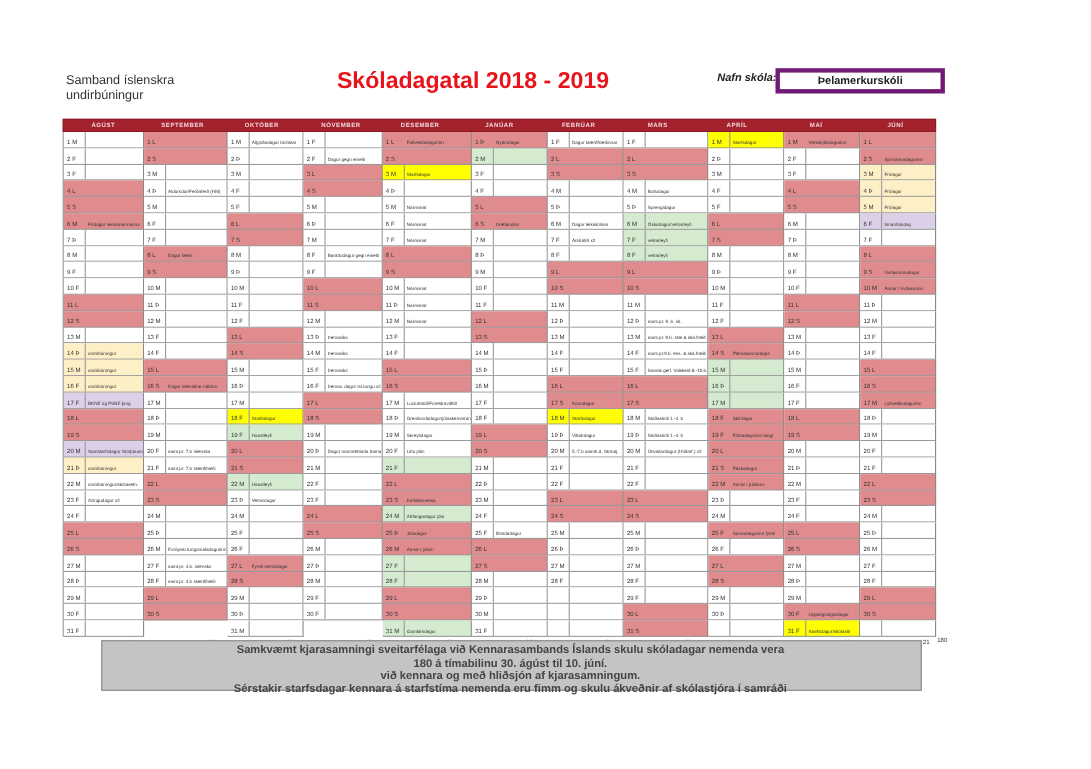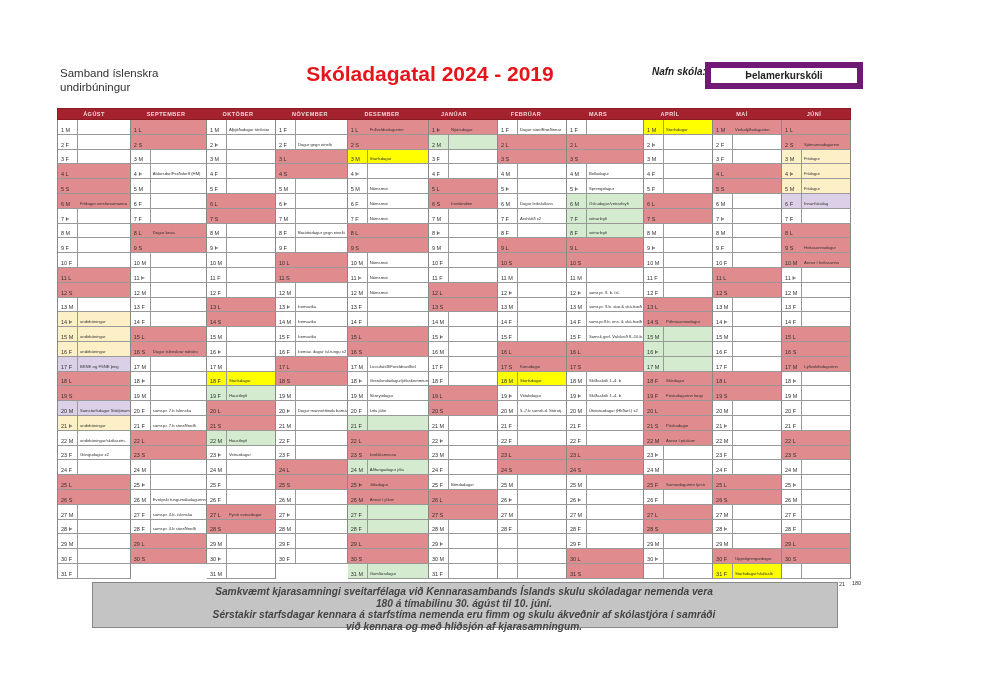--- a/index.html
+++ b/index.html
@@ -1,49 +1,49 @@
 <!DOCTYPE html>
 <html><head>
 <meta charset="utf-8">
 <style>
   html,body{margin:0;padding:0;background:#fff;}
   body{width:992px;height:699px;position:relative;overflow:hidden;font-family:"Liberation Sans",sans-serif;color:#222;}
   .org{position:absolute;left:60px;top:66px;width:140px;text-align:left;font-size:11.5px;line-height:14px;color:#333;}
   .title{position:absolute;left:280px;top:62px;width:300px;text-align:center;font-size:21px;font-weight:bold;color:#e8141b;}
   .school-label{position:absolute;left:652px;top:66px;font-size:10px;font-weight:bold;color:#222;font-style:italic;}
-  .school-box{position:absolute;left:705px;top:62px;width:146px;height:15px;border:6px solid #701a75;font-size:10px;font-weight:bold;text-align:center;line-height:15px;color:#222;}
+  .school-box{position:absolute;left:705px;top:62px;width:146px;height:15px;border:4px solid #701a75;font-size:10px;font-weight:bold;text-align:center;line-height:15px;color:#222;}
   .grid{position:absolute;left:57px;top:108px;width:794px;}
   .hdr{display:flex;height:10px;background:#a3222e;border:1px solid #8d1b26;}
   .hdr div{flex:1;color:#f3d7d9;font-size:5.5px;font-weight:bold;text-align:center;line-height:10px;letter-spacing:0.5px;}
   .body{display:flex;border-left:1px solid #888;}
   .col{flex:1;display:flex;flex-direction:column;}
   .cell{height:14.8px;box-sizing:border-box;border-right:1px solid #888;border-bottom:1px solid #999;display:flex;align-items:flex-end;position:relative;background:#fff;}
   .cell .d{width:20px;flex:none;font-size:5.5px;color:#333;padding-left:3px;box-sizing:border-box;padding-bottom:1px;white-space:nowrap;border-right:1px solid #999;height:100%;display:flex;align-items:flex-end;}
   .cell .n{font-size:4.2px;color:#333;padding-left:2px;padding-bottom:2px;white-space:nowrap;overflow:hidden;}
   .cell.red{background:#e08b8d;}
   .cell.red .d{border-right-color:transparent;}
   .cell.yellow{background:#ffff00;}
   .cell.green{background:#d4ebcf;}
   .cell.cream{background:#fdf0c6;}
   .cell.lav{background:#dbd0e8;}
   .cell.blank{background:#fff;}
   .totals{display:flex;height:10px;}
   .totals div{flex:1;text-align:right;padding-right:6px;font-size:5.5px;color:#333;line-height:10px;}
   .total180{position:absolute;left:852px;top:580px;font-size:5.5px;color:#333;}
   .note-box{position:absolute;left:92px;top:582px;width:744px;height:44px;background:#c4c4c4;border:1px solid #888;}
-  .note{position:absolute;left:92px;top:586px;width:744px;text-align:center;font-size:10.2px;font-weight:bold;line-height:11.6px;color:#444;font-style:italic;}
+  .note{position:absolute;left:92px;top:586px;width:744px;text-align:center;font-size:10.2px;font-weight:bold;line-height:11.6px;color:#444;}
 </style>
 </head>
 <body>
 
 <div class="org">
   <div>Samband íslenskra</div>
   <div>undirbúningur</div>
 </div>
-<div class="title">Skóladagatal 2024 - 2019</div>
+<div class="title">Skóladagatal 2018 - 2019</div>
 <div class="school-label">Nafn skóla:</div>
 <div class="school-box">Þelamerkurskóli</div>
 
 <div class="grid">
   <div class="hdr" id="hdr">
       <div>ÁGÚST</div>
       <div>SEPTEMBER</div>
       <div>OKTÓBER</div>
       <div>NÓVEMBER</div>
       <div>DESEMBER</div>
@@ -1447,15 +1447,15 @@
       <div>14</div>
       <div>21</div>
     </div>
 </div>
 <div class="total180">180</div>
 
 <div class="note-box"></div>
 <div class="note">
   <div>Samkvæmt kjarasamningi sveitarfélaga við Kennarasambands Íslands skulu skóladagar nemenda vera</div>
   <div>180 á tímabilinu 30. ágúst til 10. júní.</div>
+  <div>við kennara og með hliðsjón af kjarasamningum.</div>
   <div>Sérstakir starfsdagar kennara á starfstíma nemenda eru fimm og skulu ákveðnir af skólastjóra í samráði</div>
-  <div>við kennara og með hliðsjón af kjarasamningum.</div>
 </div>
 
 </body></html>

